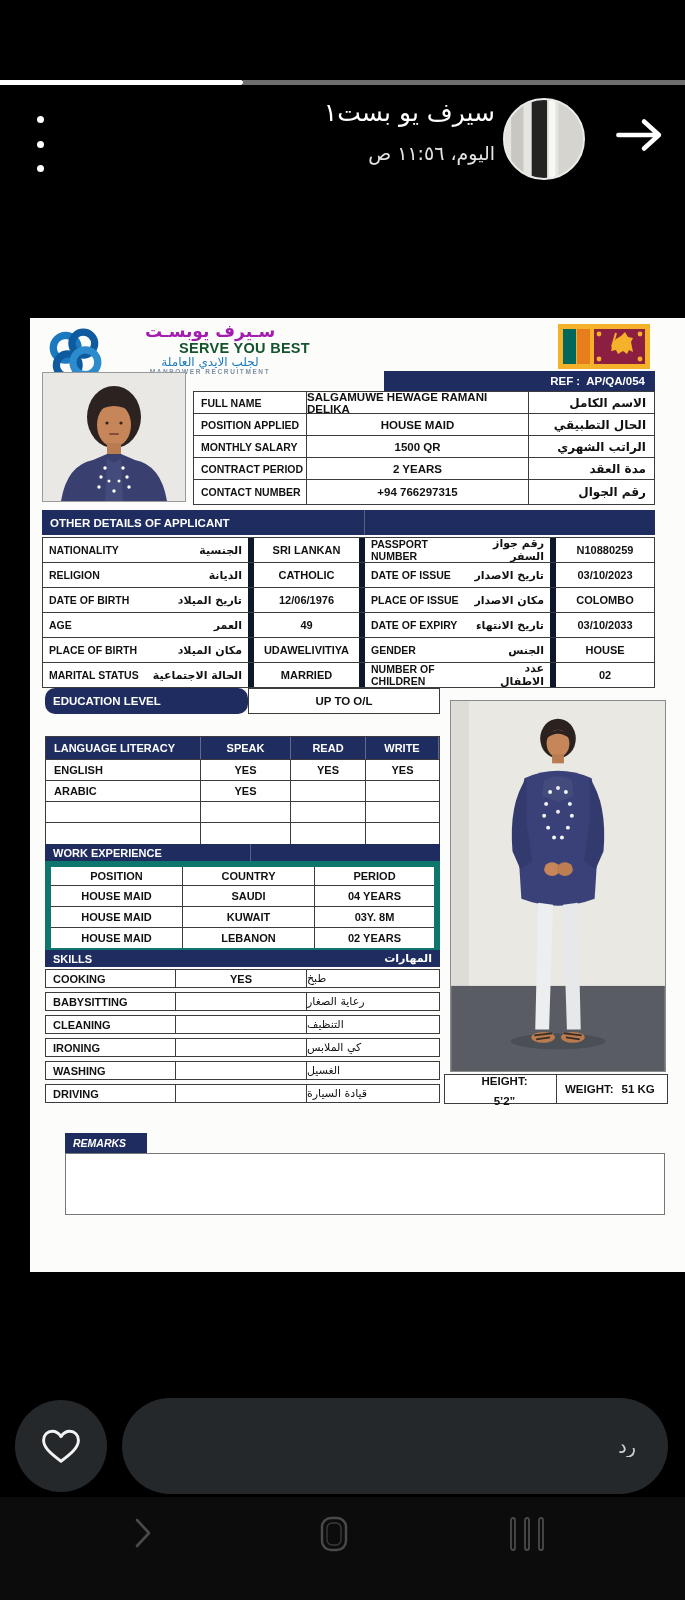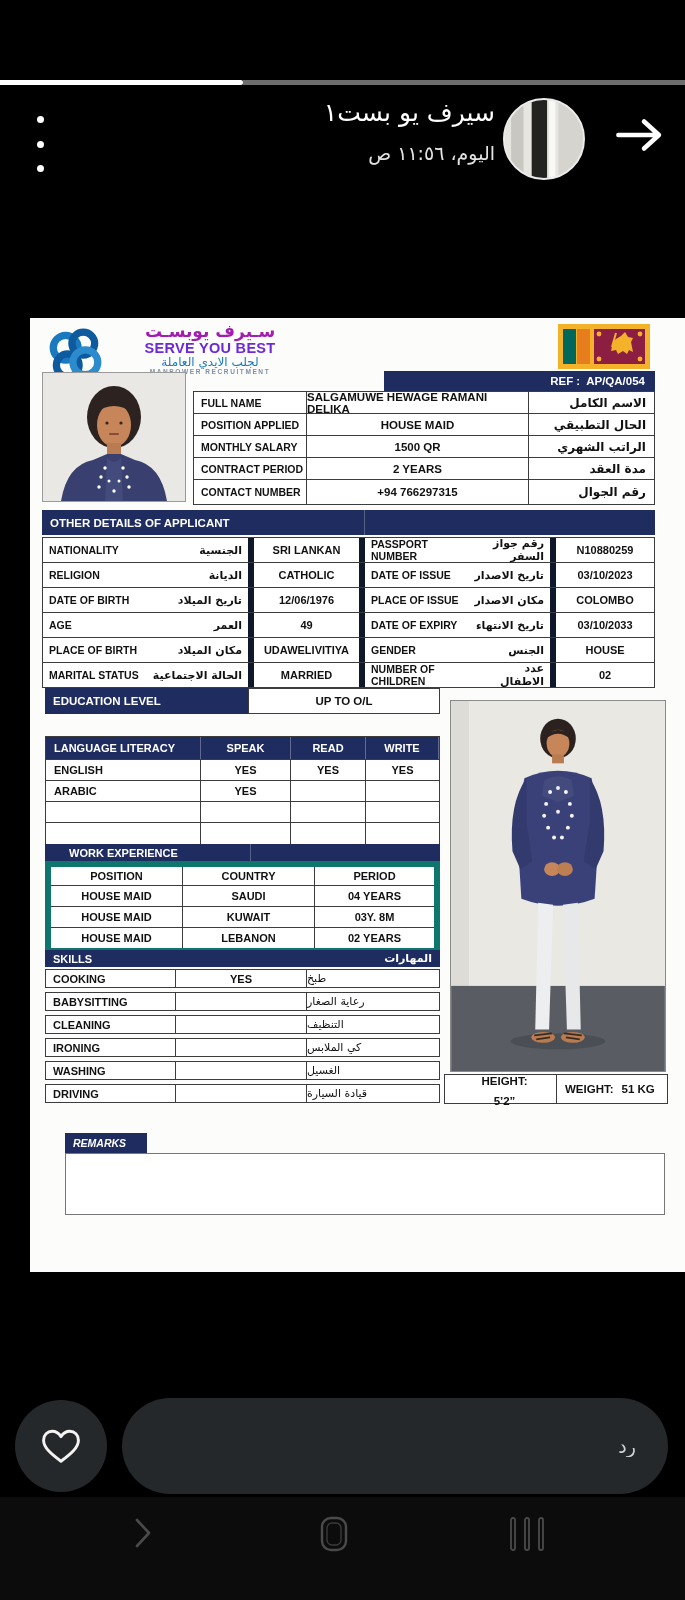--- a/index.html
+++ b/index.html
@@ -15,21 +15,21 @@
   .avatar{top:98px;right:100px;width:78px;height:78px;border-radius:50%;overflow:hidden;border:2px solid #ececec;background:#d9d7d2;}
   .back-btn{top:110px;right:18px;width:54px;height:50px;}
   .kebab{top:116px;left:32px;width:16px;height:56px;display:flex;flex-direction:column;align-items:center;justify-content:space-between;}
   .kebab span{width:7px;height:7px;border-radius:50%;background:#fff;}
   
   .paper{top:318px;left:30px;width:655px;height:954px;background:#fcfcfa;color:#111;}
   .paper .abs{position:absolute;}
   .logo-mark{left:16px;top:8px;width:58px;height:58px;}
   .logo-text{left:80px;top:5px;width:200px;text-align:center;line-height:1.05;}
   .logo-ar{font-size:17px;font-weight:bold;color:#a21caf;direction:rtl;font-family:"DejaVu Sans",sans-serif;}
-  .logo-en{font-size:14.5px;font-weight:bold;color:#6d28d9;letter-spacing:.3px;}
+  .logo-en{font-size:14.5px;font-weight:bold;color:#14532d;letter-spacing:.3px;text-align:right;}
   .logo-ar2{font-size:12px;color:#1b79c0;direction:rtl;font-family:"DejaVu Sans",sans-serif;}
   .logo-en2{font-size:6.5px;color:#7e8fa6;letter-spacing:1.6px;font-weight:bold;}
   .flag{left:528px;top:6px;width:92px;height:45px;}
   .refbar{left:354px;top:53px;width:271px;height:20px;background:#1e2c60;color:#fff;
           font-size:11.5px;font-weight:bold;display:flex;align-items:center;justify-content:flex-end;padding-right:10px;box-sizing:border-box;gap:6px;}
   .headshot{left:12px;top:54px;width:144px;height:130px;border:1px solid #9a9a9a;box-sizing:border-box;}
   
   .info-table{left:163px;top:73px;width:462px;border:1px solid #3c3c3c;box-sizing:border-box;background:#fff;}
   .irow{display:flex;border-bottom:1px solid #3c3c3c;height:21px;}
   .irow:last-child{border-bottom:none;height:24px;}
@@ -44,33 +44,33 @@
   .det-table{left:12px;top:219px;width:613px;border:1px solid #3c3c3c;box-sizing:border-box;background:#fff;}
   .drow{display:flex;border-bottom:1px solid #3c3c3c;height:24px;}
   .drow:last-child{border-bottom:none;}
   .dc{display:flex;align-items:center;box-sizing:border-box;border-right:6px solid #0f172a;}
   .dc.pair{justify-content:space-between;padding:0 6px;}
   .dc.c1{width:211px;} .dc.c2{width:111px;justify-content:center;} .dc.c3{width:191px;} .dc.c4{flex:1;border-right:none;justify-content:center;}
   .dc .en{font-size:10.5px;font-weight:bold;}
   .dc .ar{font-size:11px;font-weight:600;direction:rtl;font-family:"DejaVu Sans",sans-serif;}
   .dc.vcell{font-size:11px;font-weight:bold;}
   
-  .edu-lab{left:15px;top:370px;width:203px;height:26px;font-size:11.5px;padding-left:8px;box-sizing:border-box;}
+  .edu-lab{left:15px;top:370px;width:203px;height:26px;font-size:11.5px;padding-left:8px;box-sizing:border-box;border-radius:10px;}
   .edu-val{left:218px;top:370px;width:192px;height:26px;border:1px solid #3c3c3c;box-sizing:border-box;display:flex;align-items:center;justify-content:center;font-size:11.5px;font-weight:bold;background:#fff;}
   
   .lang-table{left:15px;top:418px;width:395px;border:1px solid #3c3c3c;box-sizing:border-box;background:#fff;}
   .lrow{display:flex;height:20px;border-bottom:1px solid #3c3c3c;}
   .lrow:last-child{border-bottom:none;height:24px;}
   .lrow.head{background:#1e2c60;color:#fff;height:22px;}
   .lc{display:flex;align-items:center;box-sizing:border-box;border-right:1px solid #3c3c3c;font-size:11px;font-weight:bold;justify-content:center;}
   .lrow.head .lc{border-right:1px solid rgba(255,255,255,.3);}
   .lc.l1{width:155px;justify-content:flex-start;padding-left:8px;}
   .lc.l2{width:90px;} .lc.l3{width:75px;} .lc.l4{flex:1;border-right:none;}
   
-  .sec-work{left:15px;top:526px;width:395px;height:17px;font-size:11px;padding-left:24px;box-sizing:border-box;}
+  .sec-work{left:15px;top:526px;width:395px;height:17px;font-size:11px;padding-left:8px;box-sizing:border-box;}
   .sec-work::after{content:"";position:absolute;left:205px;top:0;bottom:0;width:1px;background:rgba(255,255,255,.25);}
   .work-table{left:15px;top:543px;width:395px;border:6px solid #0f766e;box-sizing:border-box;background:#fff;}
   .wrow{display:flex;height:20px;border-bottom:1px solid #3c3c3c;}
   .wrow:first-child{height:18px;}
   .wrow:last-child{border-bottom:none;}
   .wc{display:flex;align-items:center;justify-content:center;box-sizing:border-box;border-right:1px solid #3c3c3c;font-size:11px;font-weight:bold;}
   .wc.w1{width:132px;} .wc.w2{width:132px;} .wc.w3{flex:1;border-right:none;}
   
   .sec-skills{left:15px;top:632px;width:395px;height:17px;font-size:11px;padding:0 8px;box-sizing:border-box;justify-content:space-between;gap:20px;}
   .sec-skills .ar-h{direction:rtl;font-family:"DejaVu Sans",sans-serif;font-weight:600;font-size:11px;}

